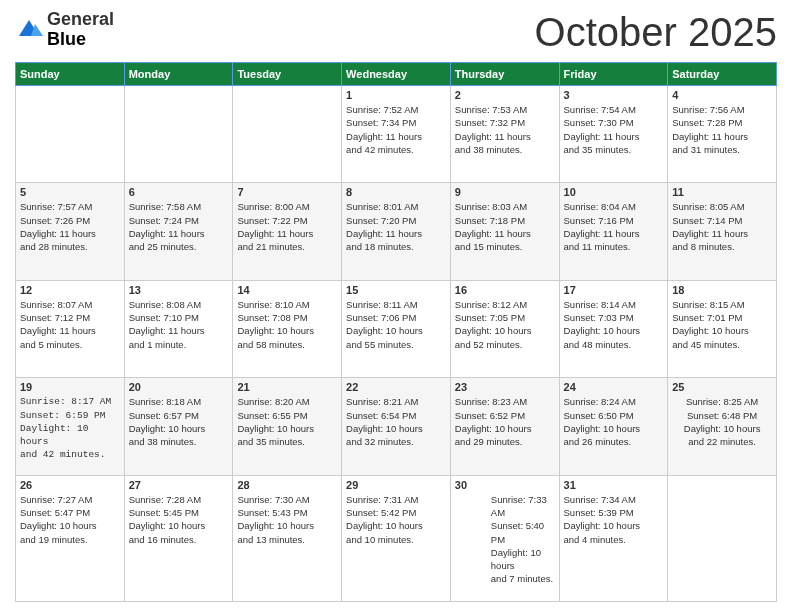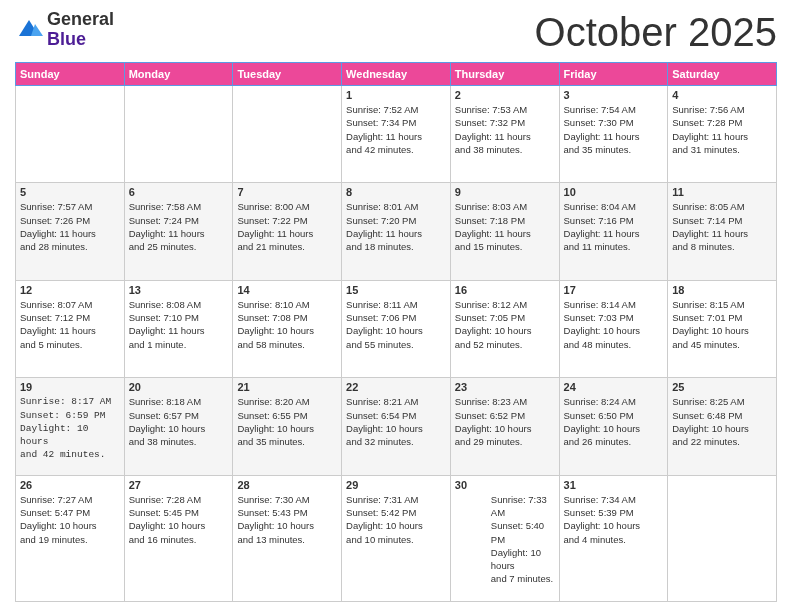--- a/index.html
+++ b/index.html
@@ -28,21 +28,21 @@
       align-items: center;
       gap: 4px;
     }
     .logo-text {
       font-size: 18px;
       font-weight: bold;
       color: #333;
       line-height: 1.1;
     }
     .logo-text .general { display: block; }
-    .logo-text .blue { display: block; color: #4c1d95; }
+    .logo-text .blue { display: block; color: #000000; }
     .logo-icon {
       width: 28px;
       height: 28px;
     }
     .title-block {
       text-align: right;
     }
     .month-title {
       font-size: 40px;
       font-weight: 300;
@@ -54,21 +54,21 @@
       color: #555;
     }
     .calendar {
       flex: 1;
       border: 1px solid #ccc;
       border-collapse: collapse;
       width: 100%;
       table-layout: fixed;
     }
     .calendar th {
-      background: #ec4899;
+      background: #15803d;
       color: #fff;
       font-size: 11px;
       font-weight: bold;
       padding: 5px 4px;
       text-align: left;
       border: 1px solid #5a9ae5;
     }
     .calendar td {
       vertical-align: top;
       padding: 3px 4px;
@@ -300,21 +300,21 @@
           </td>
           <td>
             <span class="day-num">24</span>
             <div class="day-info" style="white-space: pre-line;">Sunrise: 8:24 AM
 Sunset: 6:50 PM
 Daylight: 10 hours
 and 26 minutes.</div>
           </td>
           <td>
             <span class="day-num">25</span>
-            <div class="day-info" style="white-space: pre-line;">Sunrise: 8:25 AM
+            <div class="day-info" style="white-space: pre-line; text-align: center;">Sunrise: 8:25 AM
 Sunset: 6:48 PM
 Daylight: 10 hours
 and 22 minutes.</div>
           </td>
         </tr>
         <tr>
           <td>
             <span class="day-num">26</span>
             <div class="day-info" style="white-space: pre-line;">Sunrise: 7:27 AM
 Sunset: 5:47 PM

